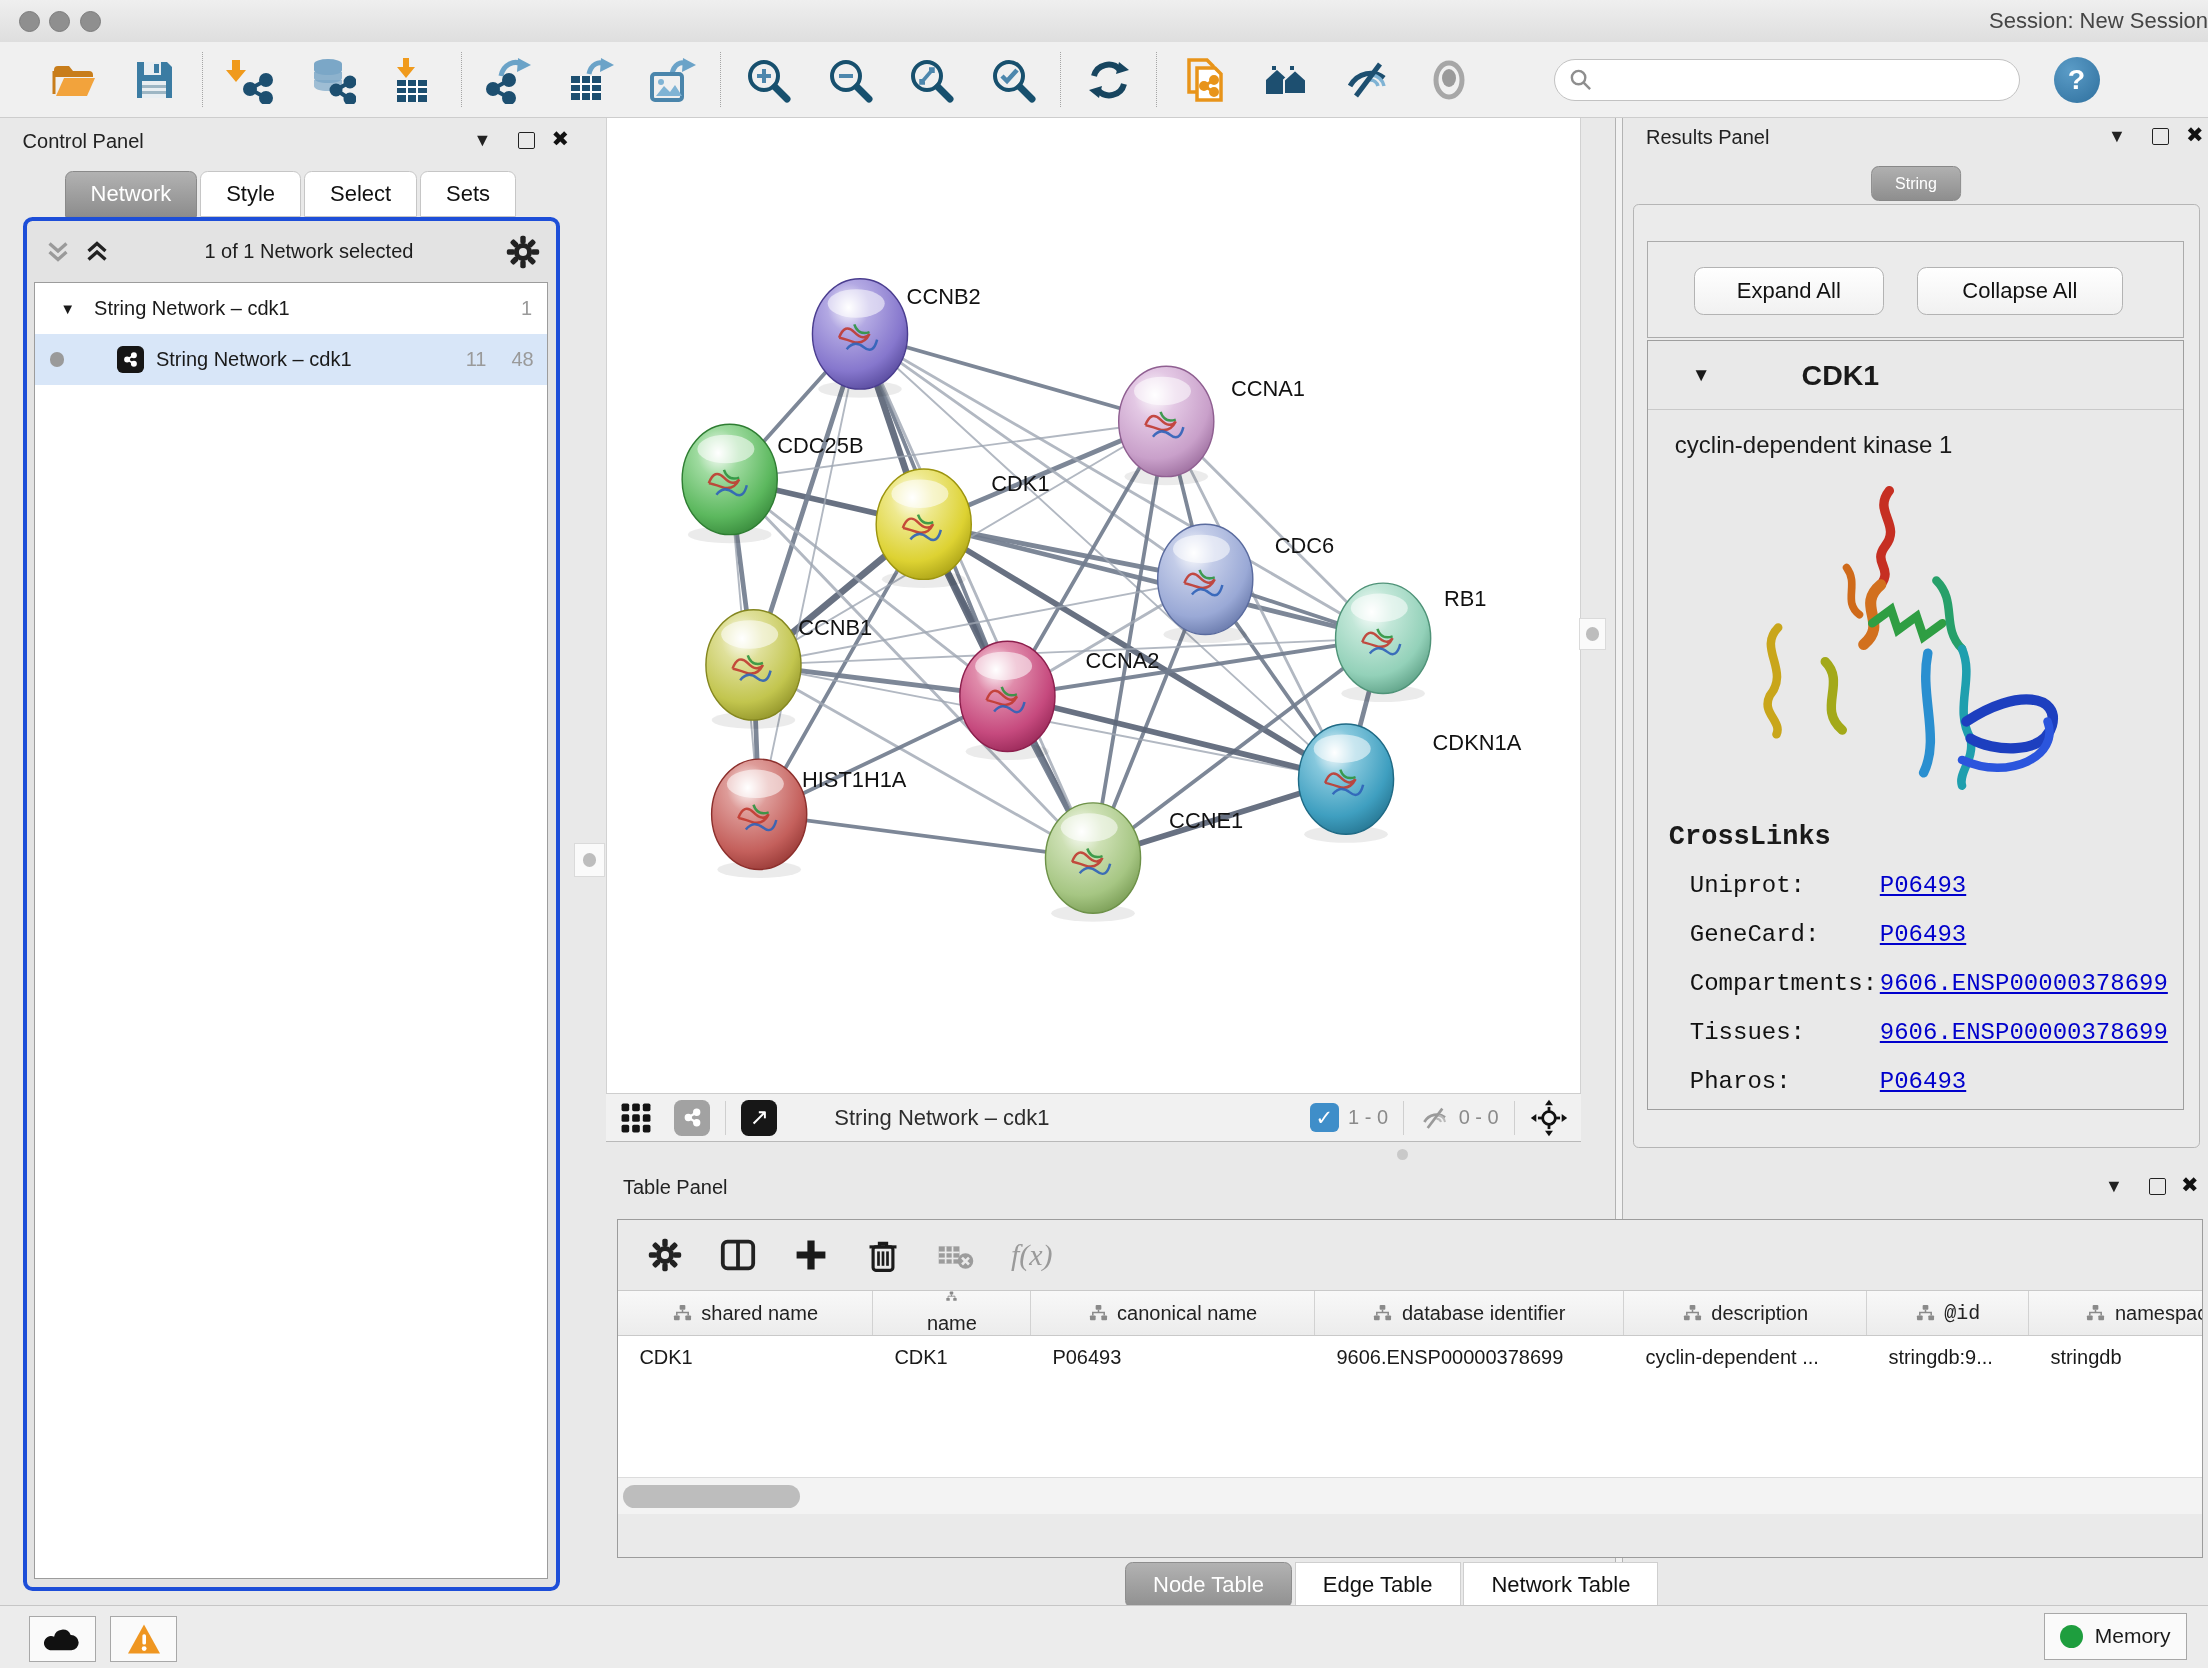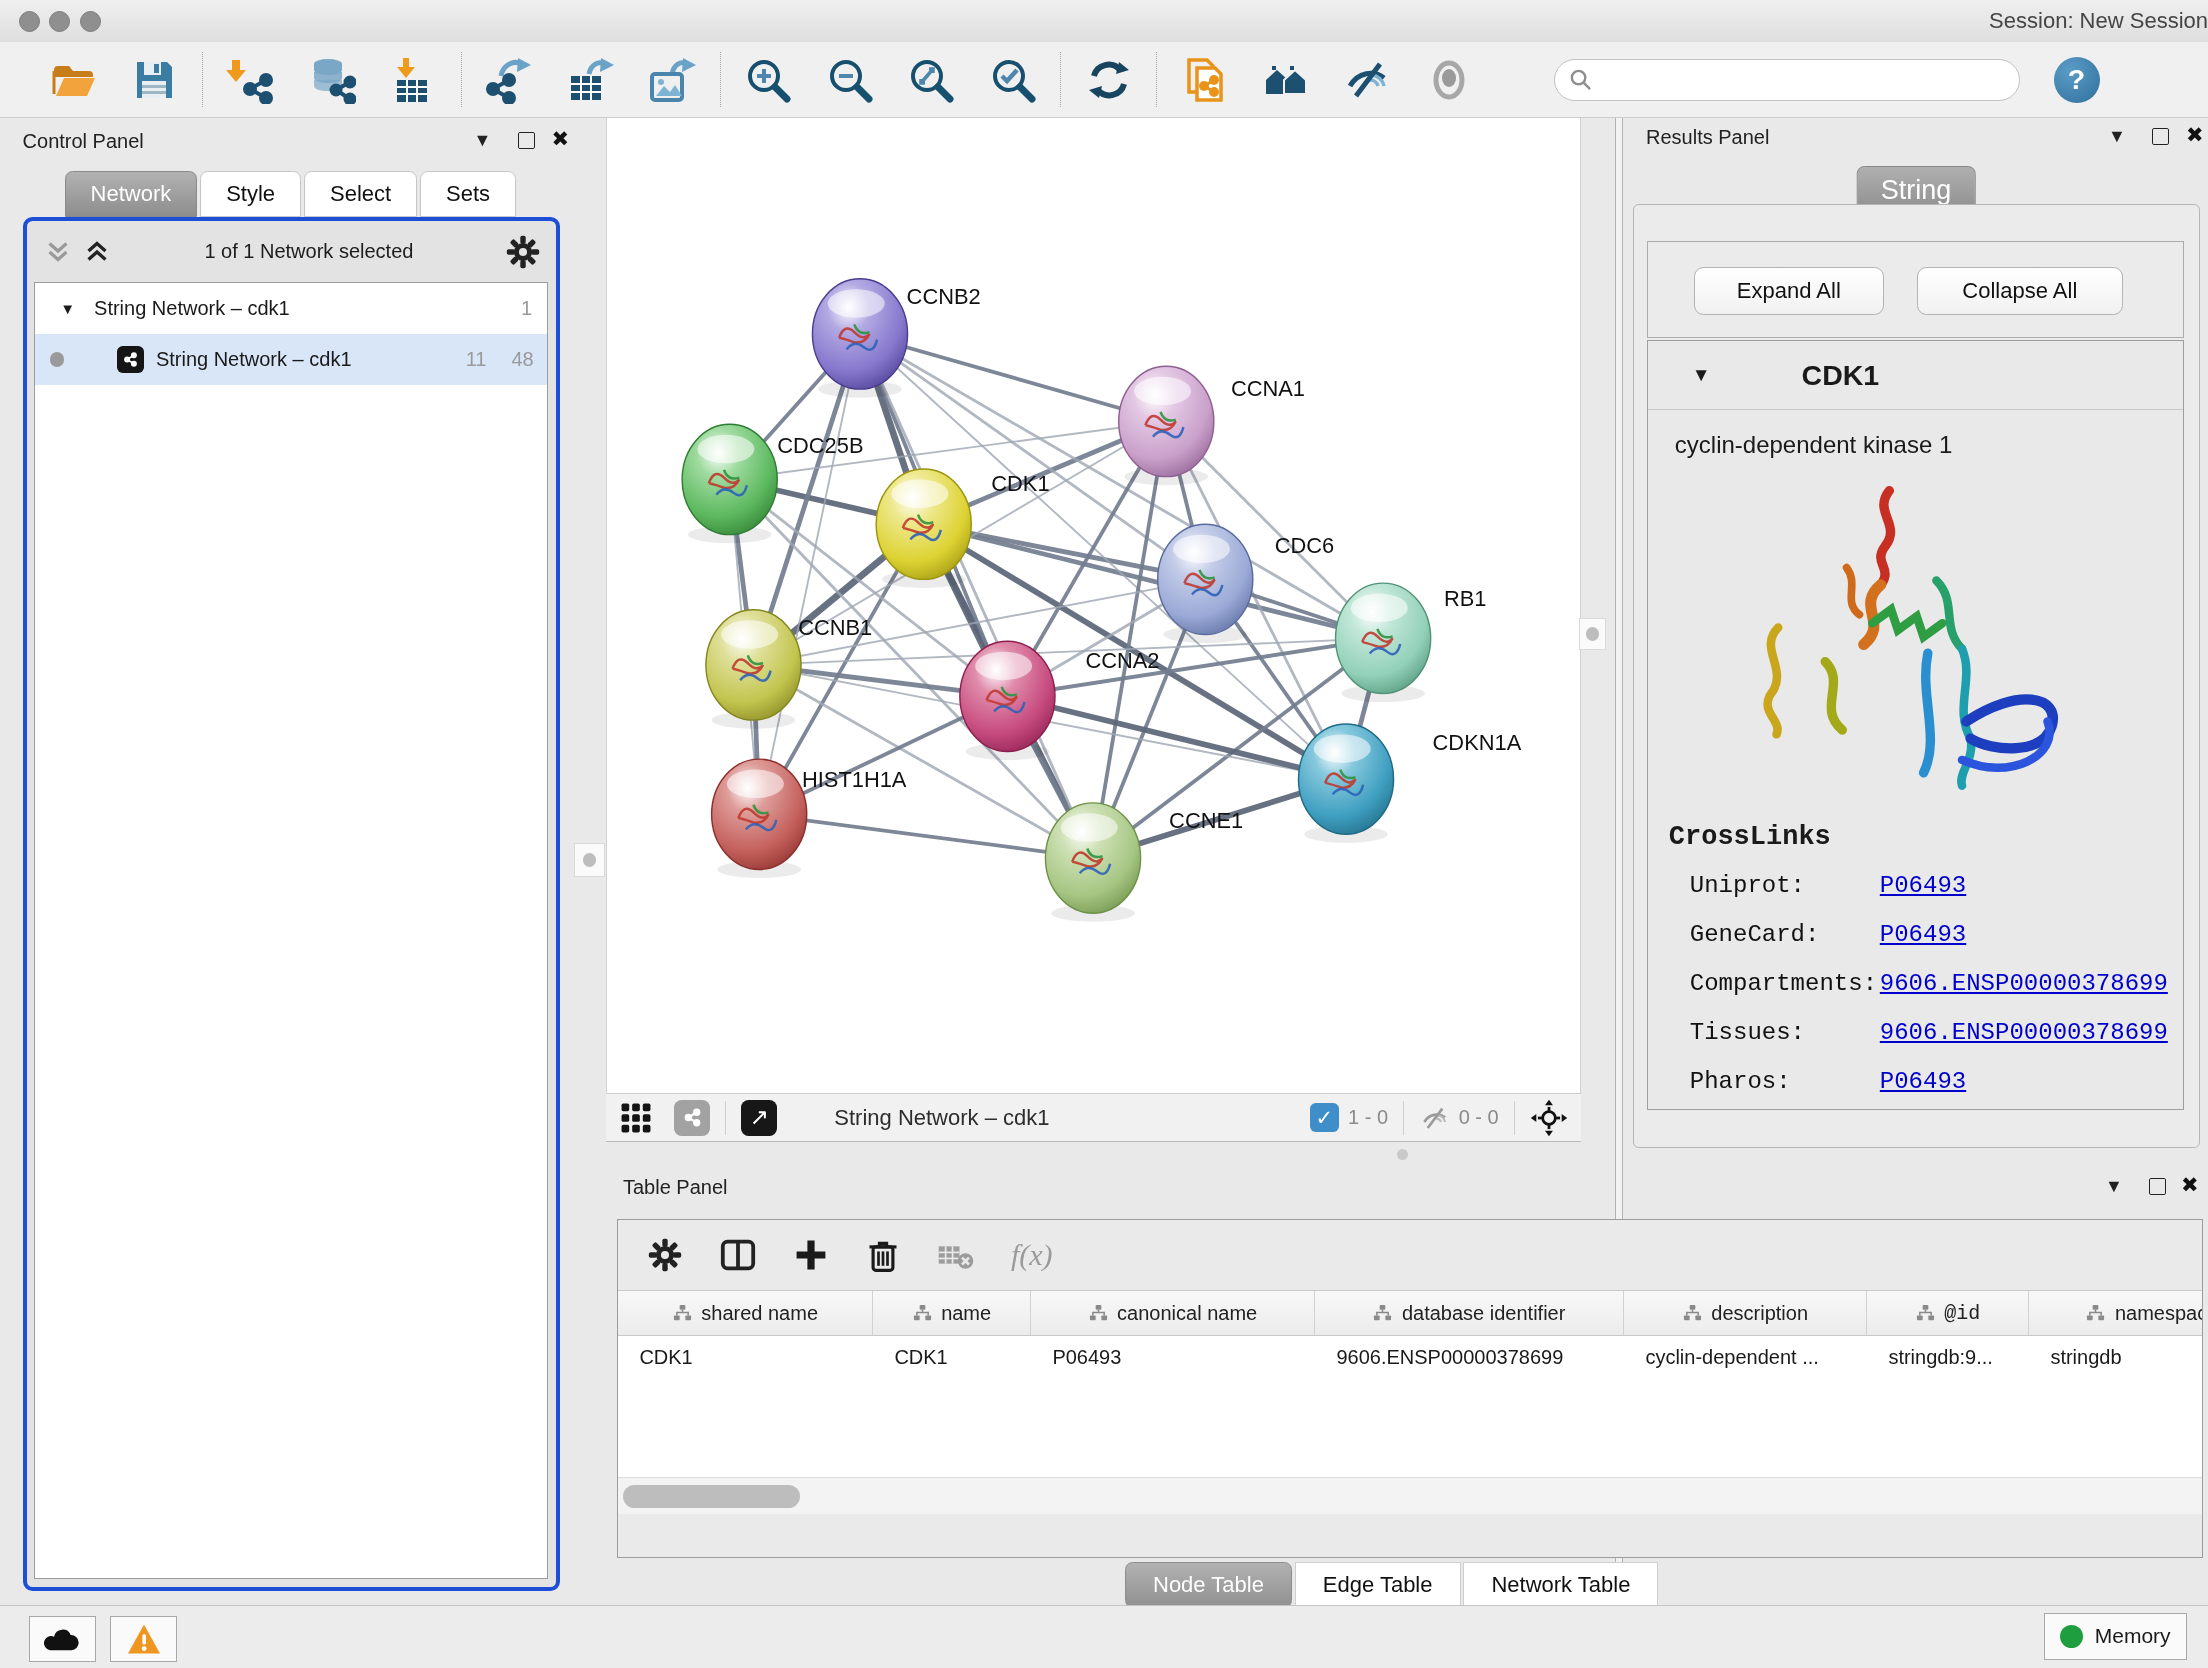--- a/index.html
+++ b/index.html
@@ -61,21 +61,21 @@
             display:flex;align-items:center;justify-content:center;font-weight:bold;}
   
   .vdivider{left:1615px;top:118px;width:5.7px;height:1488px;background:#f2f2f2;
             border-left:1.9px solid #b3b3b3;border-right:1.9px solid #b3b3b3;}
   .handle{background:#fafafa;border:1px solid #dadada;display:flex;align-items:center;justify-content:center;}
   .handle i{width:13.3px;height:13.3px;border-radius:50%;background:#bdbdbd;display:block;}
   .dot{width:11.4px;height:11.4px;border-radius:50%;background:#c9c9c9;}
   
   .rpanel{left:1623px;top:118px;width:586px;height:1488px;}
   .rtab{left:50%;transform:translateX(-50%);top:48px;background:linear-gradient(#b0b0b0,#8e8e8e);
-        color:#fff;font-size:27px;padding:7.6px 23px;border-radius:7.6px;border:1px solid #888;}
+        color:#fff;font-size:16px;padding:7.6px 23px;border-radius:7.6px;border:1px solid #888;}
   .rbox{left:9.5px;top:86px;width:565px;height:942px;background:#ebebeb;border:1px solid #b5b5b5;border-radius:5.7px;}
   .expbox{left:13.3px;top:36px;width:535px;height:95px;border:1px solid #ababab;}
   .btn{background:linear-gradient(#ffffff,#f1f1f1);border:1px solid #b3b3b3;border-radius:9.5px;
        font-size:22px;display:flex;align-items:center;justify-content:center;color:#111;}
   .gene-sec{left:13.3px;top:135px;width:535px;height:768px;border:1px solid #9e9e9e;background:#e9e9e9;}
   .gene-hd{height:68px;border-bottom:1px solid #c9c9c9;display:flex;align-items:center;}
   .gene-name{font-size:28.5px;font-weight:bold;margin-left:91px;}
   .gene-desc{font-size:24px;margin:21px 0 0 27px;}
   .xl{font-family:Liberation Mono, monospace;}
   .xl-head{font-size:27px;font-weight:bold;margin:15px 0 9.5px 21px;}
@@ -787,21 +787,21 @@
               <rect x="7" y="1" width="6" height="5" rx="1"></rect>
               <rect x="1" y="12" width="6" height="5" rx="1"></rect>
               <rect x="13" y="12" width="6" height="5" rx="1"></rect>
             </g>
             <g stroke="#8a8a8a" stroke-width="1.6" fill="none">
               <path d="M10 6v3M4 12V9h12v3"></path>
             </g>
           </svg>
           <span>shared name</span>
         </div>
-        <div class="th" style="width: 158px;">
+        <div class="th" style="width: 158px; flex-direction: column;">
           <svg width="19" height="19" viewBox="0 0 20 20">
             <g fill="#8a8a8a">
               <rect x="7" y="1" width="6" height="5" rx="1"></rect>
               <rect x="1" y="12" width="6" height="5" rx="1"></rect>
               <rect x="13" y="12" width="6" height="5" rx="1"></rect>
             </g>
             <g stroke="#8a8a8a" stroke-width="1.6" fill="none">
               <path d="M10 6v3M4 12V9h12v3"></path>
             </g>
           </svg>

